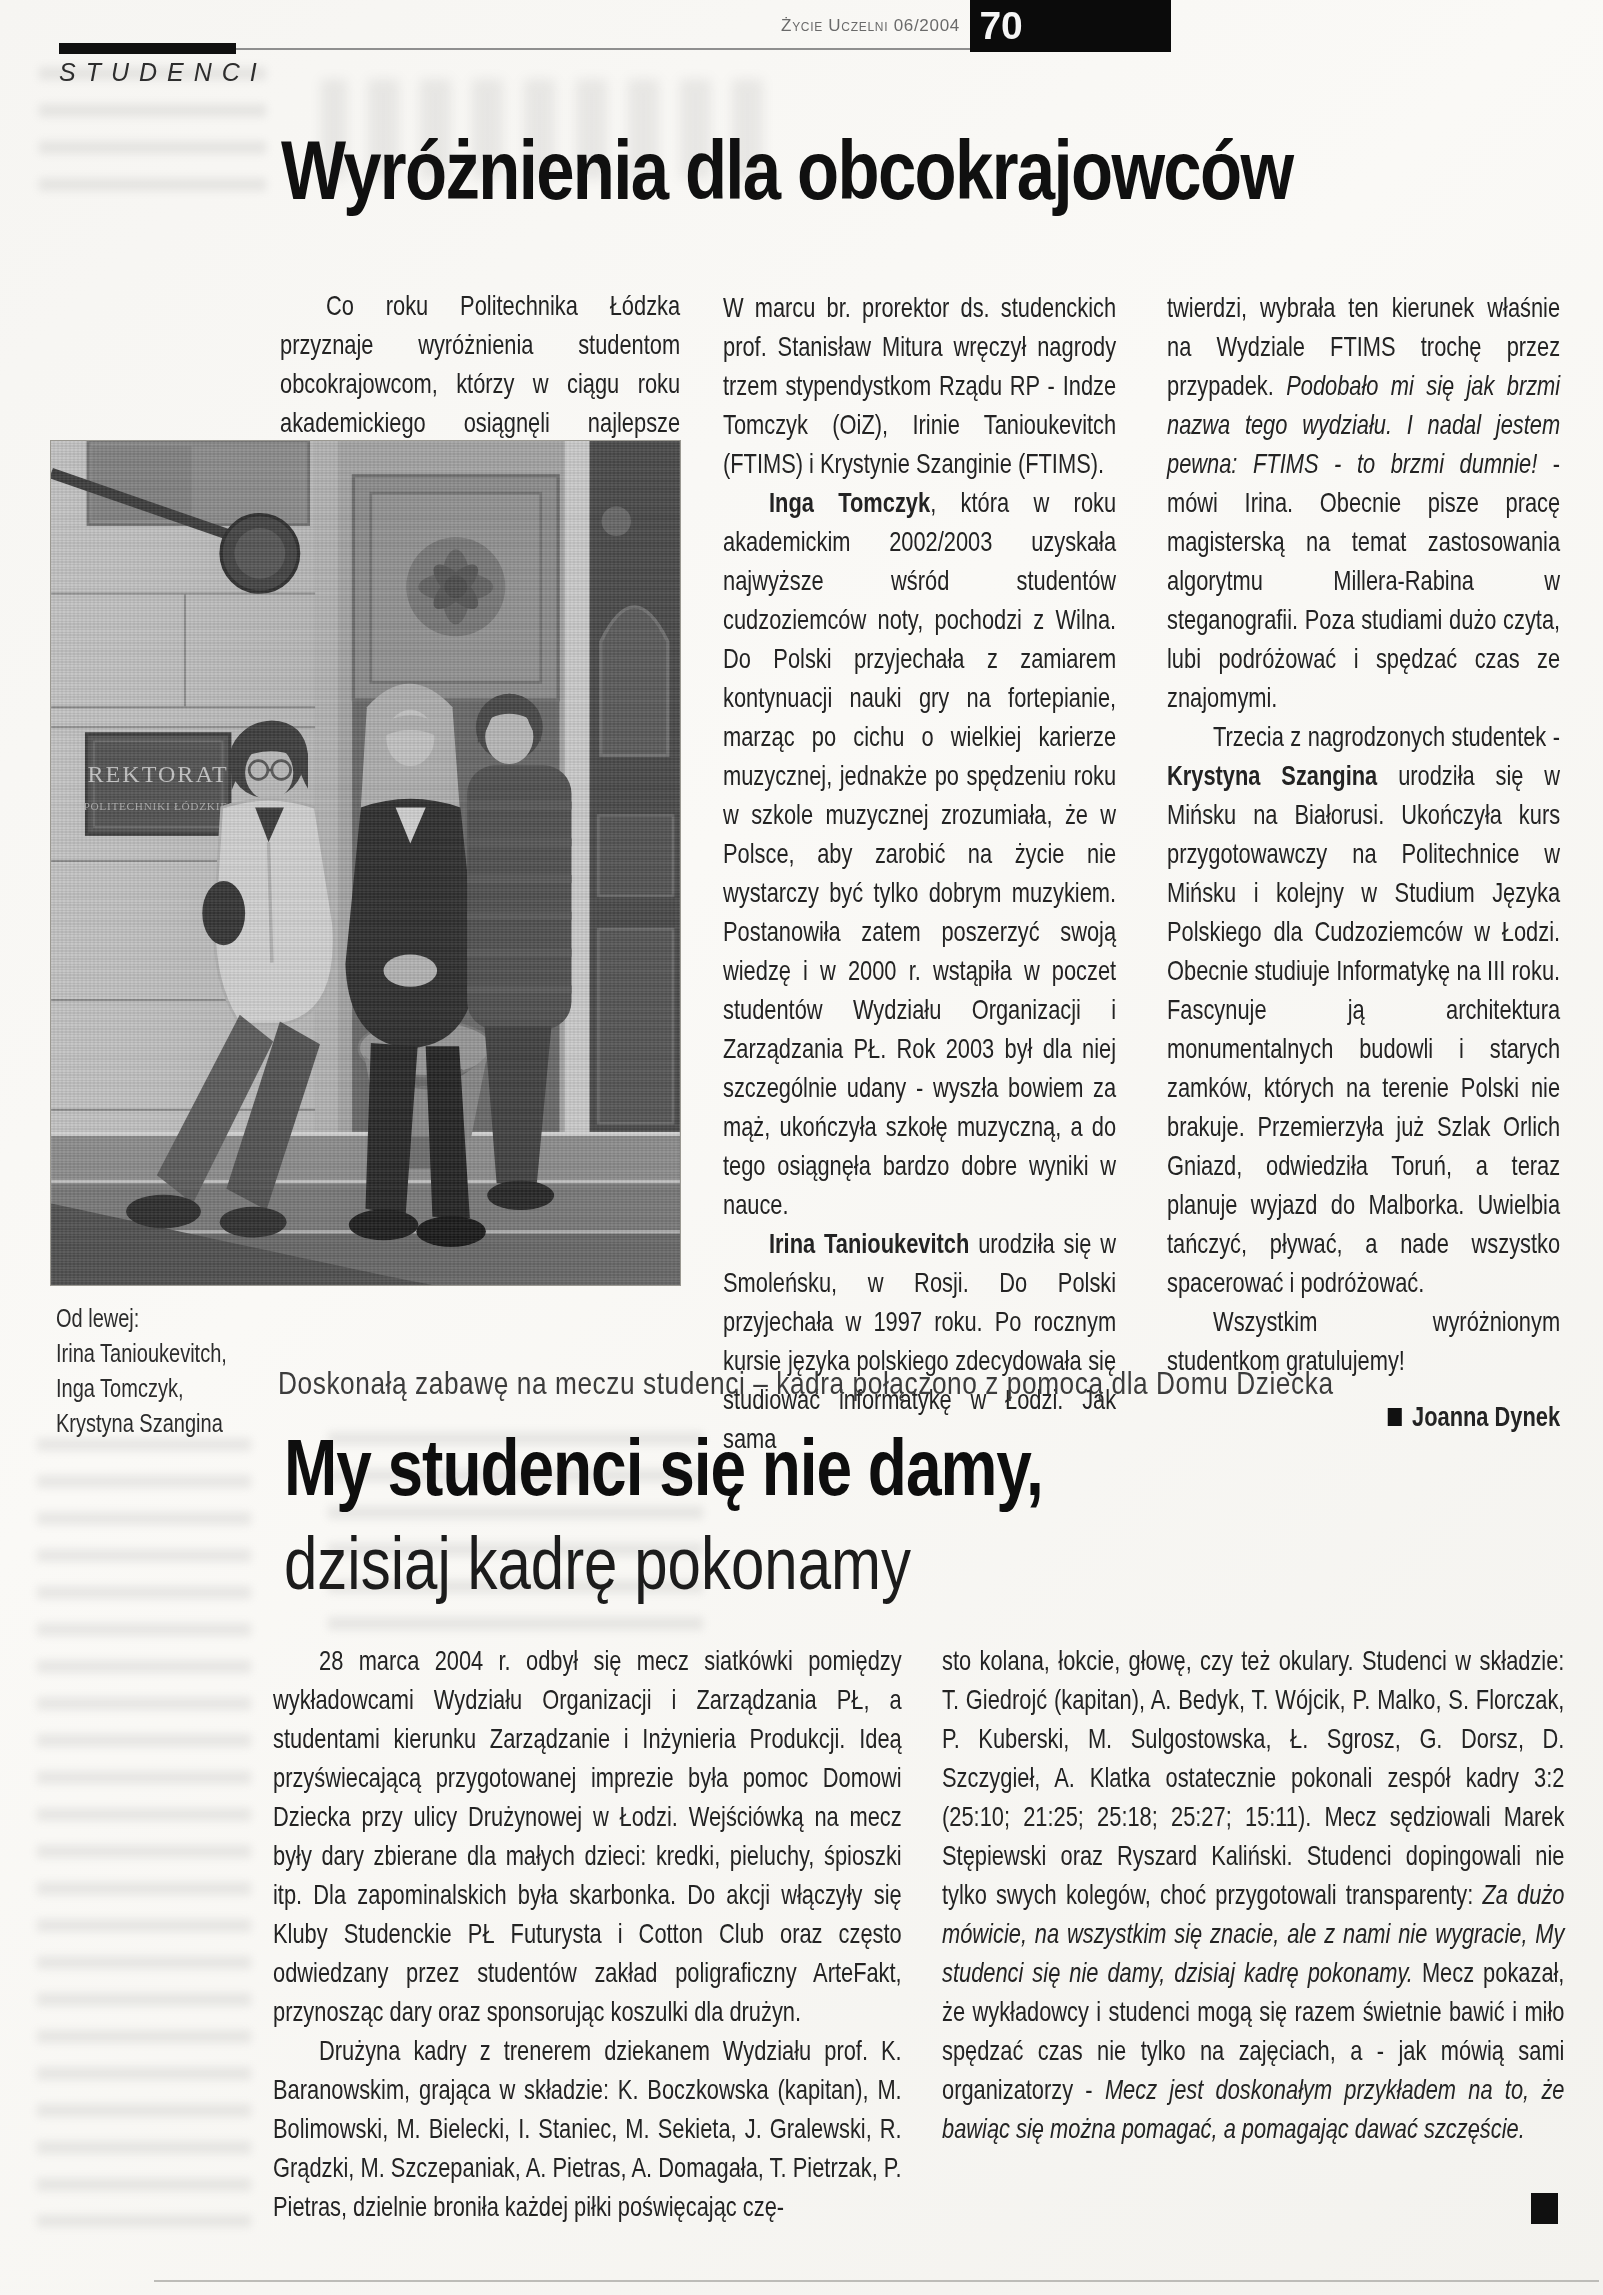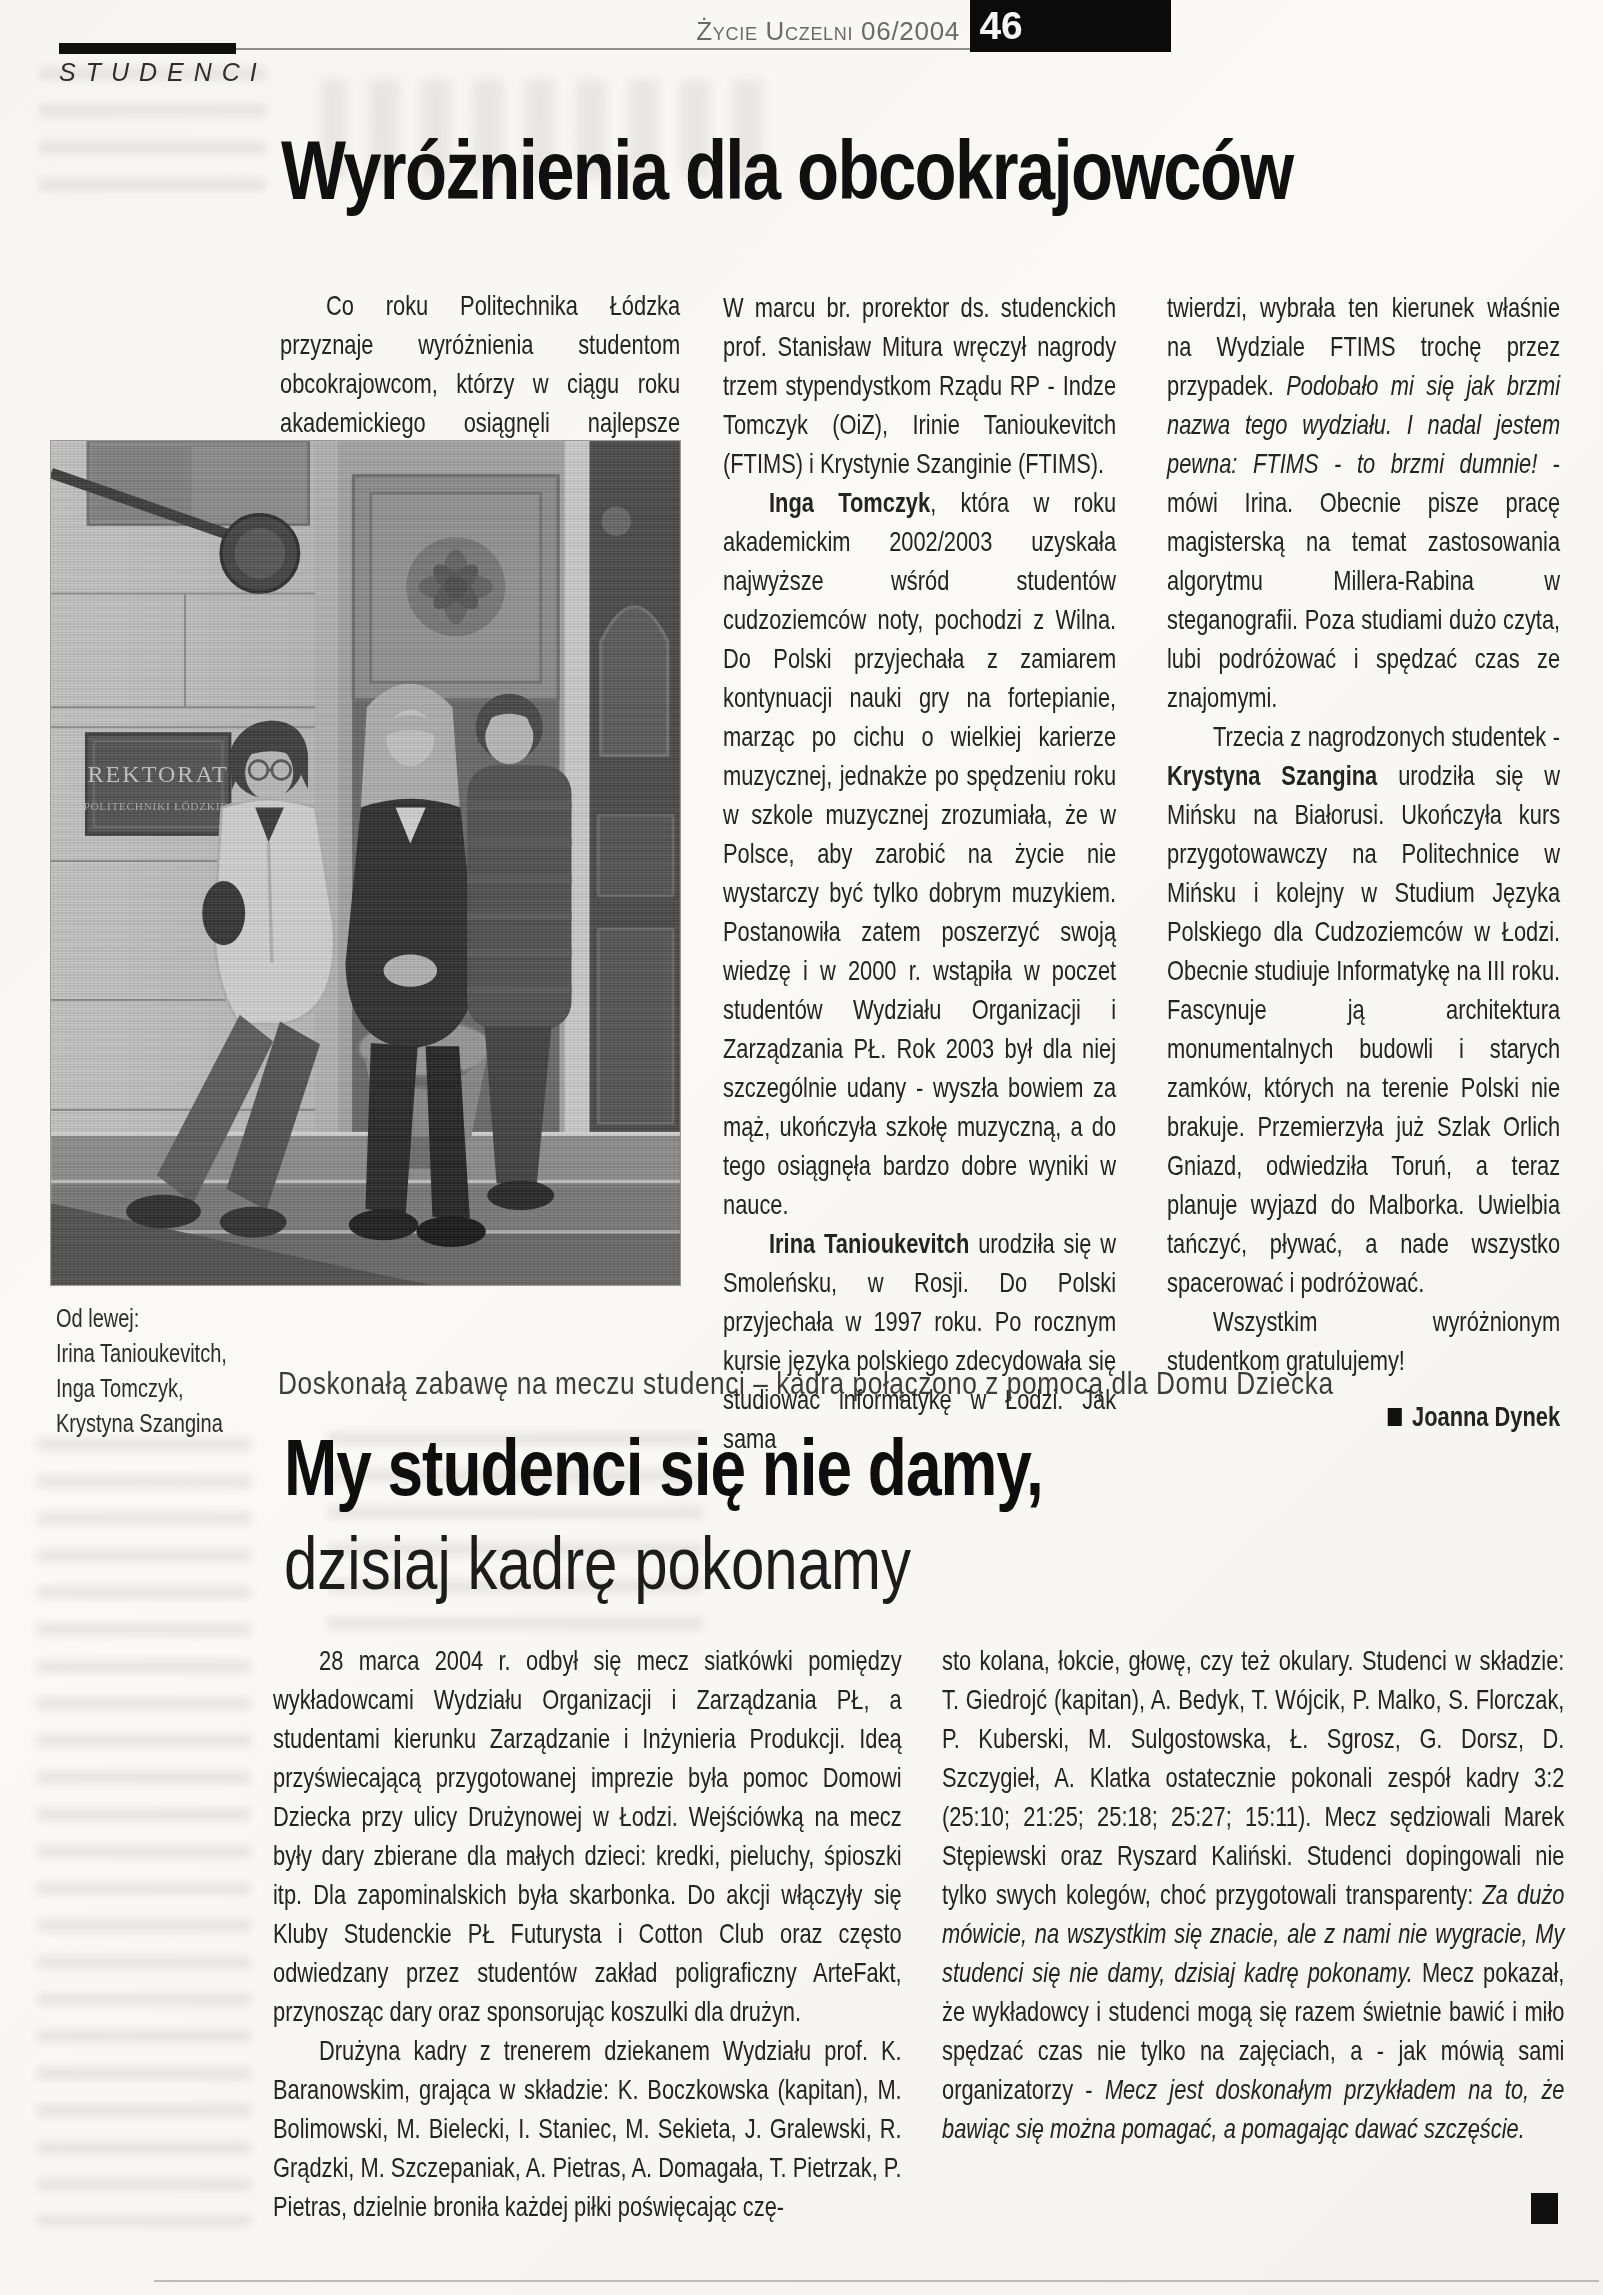--- a/index.html
+++ b/index.html
@@ -7,21 +7,21 @@
     position:relative; width:1603px; height:2295px;
     background:linear-gradient(135deg,#f6f5f2 0%, #faf9f6 40%, #f3f2ee 100%);
     font-family:"Liberation Sans","DejaVu Sans",sans-serif;
     color:#1f1f1f; overflow:hidden;
   }
   .abs{position:absolute;}
   
   #section-bar{left:59px;top:43px;width:177px;height:10.7px;background:#101010;}
   #section-label{left:59px;top:58px;font-size:25px;letter-spacing:10px;color:#2d2d2d;font-style:italic;}
   #header-rule{left:236px;top:48px;width:735px;height:2px;background:#8f8f8f;}
-  #journal-title{left:622px;top:16px;width:338px;text-align:right;font-size:26px;
+  #journal-title{left:622px;top:16px;width:338px;text-align:right;font-size:17px;
     font-variant:small-caps;color:#6a6a6a;letter-spacing:0.7px;}
   #page-badge{left:970px;top:0;width:201px;height:52px;background:#0b0b0b;}
   #page-badge .num{position:absolute;left:9.4px;top:4px;color:#f5f5f5;font-weight:bold;font-size:39px;}
   
   #headline1{left:281px;top:122px;width:1539px;font-size:84px;letter-spacing:-2px;
     transform:scaleX(.82);transform-origin:0 0;color:#101010;white-space:nowrap;}
   #headline1 span{font-weight:bold;}
   
   .bodycol{font-size:28px;line-height:39px;text-align:justify;color:#232323;
     transform:scaleX(.78);transform-origin:0 0;letter-spacing:0px;}
@@ -67,21 +67,21 @@
   <div class="ghost title" style="left:321px;top:79px;width:442px;height:100px;"></div>
   <div class="ghost" style="left:39px;top:67px;width:227px;height:140px;"></div>
   <div class="ghost" style="left:37px;top:1438px;width:214px;height:789px;"></div>
   <div class="ghost" style="left:328px;top:1432px;width:375px;height:201px;"></div>
 
   <div class="abs" id="section-bar"></div>
   <div class="abs" id="section-label">STUDENCI</div>
   <div class="abs" id="header-rule"></div>
   <div class="abs" id="journal-title">Życie Uczelni 06/2004</div>
   <div class="abs" id="page-badge">
-    <span class="num">46</span>
+    <span class="num">70</span>
   </div>
 
   <h1 class="abs" id="headline1" style="margin:0;"><span style="font-weight: bold;">Wyróżnienia </span><span>dla</span><span style="font-weight: bold;"> obcokrajowców</span></h1>
 
   <div class="abs bodycol" id="intro-col">
     <p class="ind">Co roku Politechnika Łódzka przyznaje wyróżnienia studentom obcokrajowcom, którzy w ciągu roku akademickiego osiągnęli najlepsze wyniki w nauce.</p>
   </div>
 
   <div class="abs bodycol" id="col2">
     <p><span>W marcu br. prorektor ds. studenckich prof. Stanisław Mitura wręczył nagrody trzem stypendystkom Rządu RP - Indze Tomczyk (OiZ), Irinie Tanioukevitch (FTIMS) i Krystynie Szanginie (FTIMS).</span></p>

